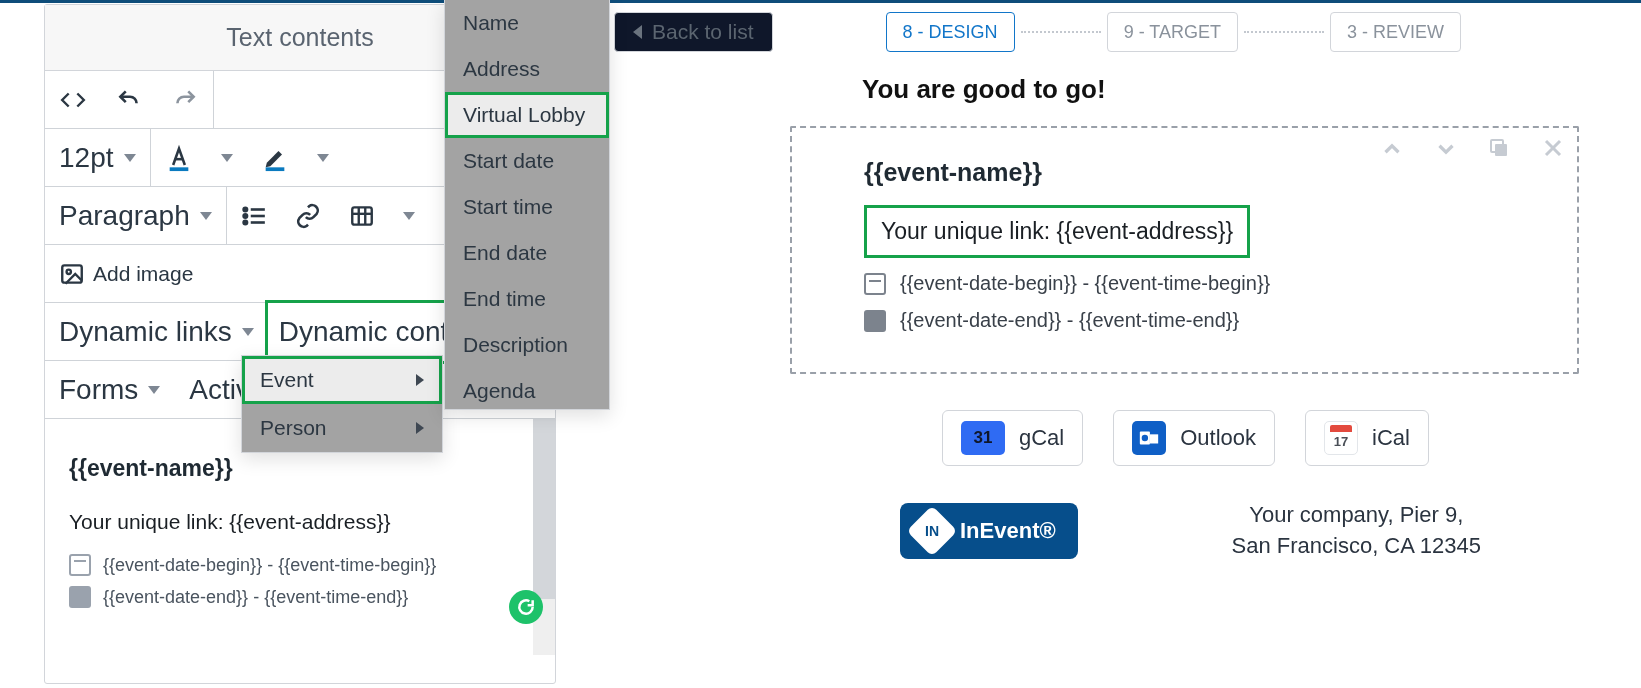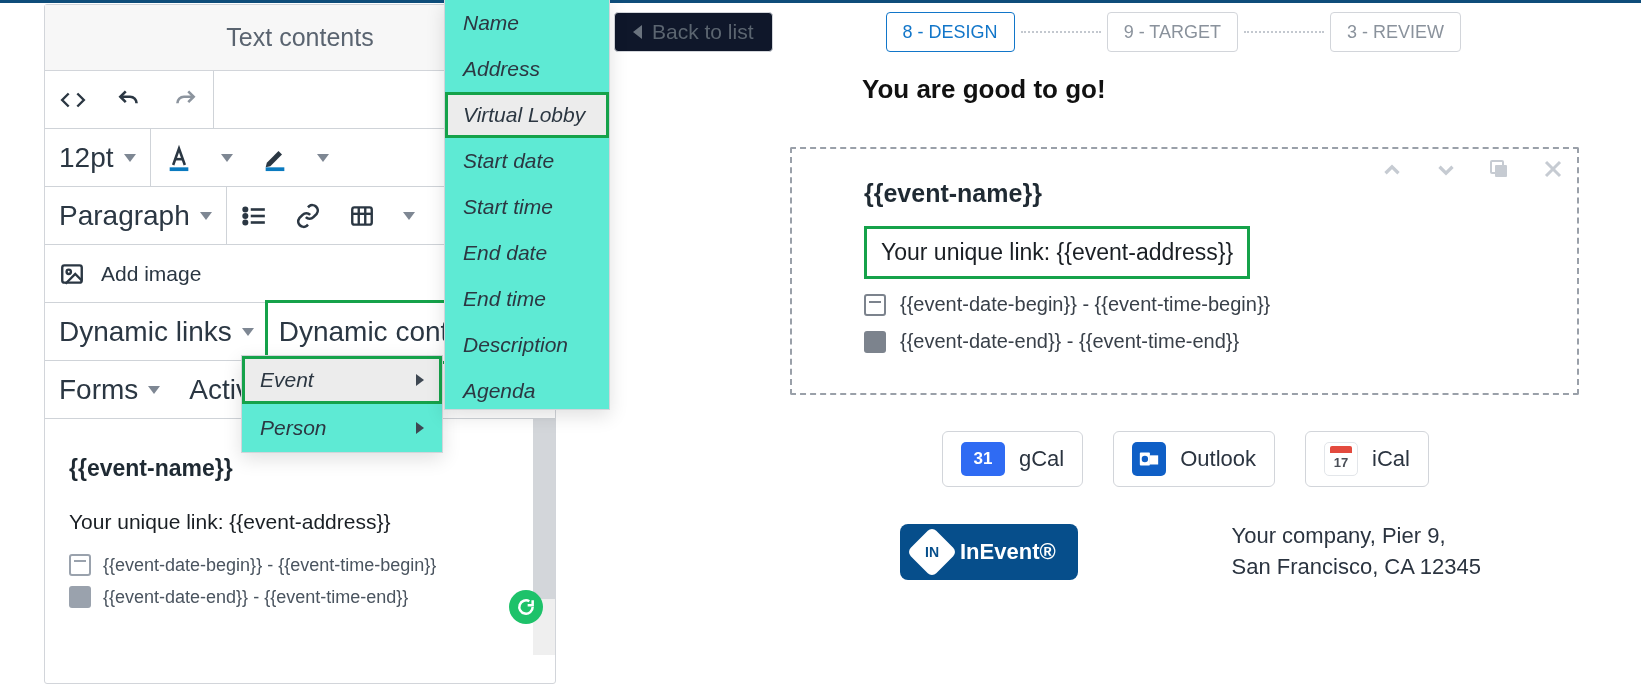--- a/index.html
+++ b/index.html
@@ -59,21 +59,21 @@
   .chev-right{width:0;height:0;border-top:6px solid transparent;border-bottom:6px solid transparent;border-left:8px solid #3e4752;display:inline-block}
   .row1 .tb-btn{min-width:56px}
   .flex-grow{flex:1 1 auto}
   .tb-label{font-size:28px}
 
   
   .ico{display:inline-block;vertical-align:middle}
   svg{display:block}
 
   .add-image-row{height:58px;display:flex;align-items:center;border-bottom:1px solid var(--border2);background:#fff}
-  .add-image-btn{display:flex;align-items:center;gap:16px;padding:0 14px;font-size:21px;color:var(--toolbar-txt);cursor:pointer}
+  .add-image-btn{display:flex;align-items:center;gap:8px;padding:0 14px;font-size:21px;color:var(--toolbar-txt);cursor:pointer}
 
   .drow{height:58px;display:flex;align-items:center;border-bottom:1px solid var(--border2)}
 
   .hl-green{outline:3px solid var(--green);outline-offset:-3px}
 
   
   .editor-preview{position:relative;padding:18px 24px 30px;border-top:none}
   .ep-title{font-family:Arial,sans-serif;font-weight:700;font-size:23px;margin:18px 0 28px}
   .ep-line{font-size:21px;color:#1a1f24;margin:8px 0 20px}
   .ep-small{font-size:18px;color:#4a545f;display:flex;align-items:center;gap:12px;margin:10px 0}
@@ -85,23 +85,22 @@
   .scroll-thumb{position:absolute;right:0;top:0;width:22px;height:430px;background:#d3d6da;border-radius:0}
 
   .grammarly{
     position:absolute;right:12px;bottom:24px;width:34px;height:34px;border-radius:50%;
     background:#1ec26a;display:flex;align-items:center;justify-content:center
   }
   .grammarly svg{width:20px;height:20px}
 
   
   .dd1,.dd2{
-    position:absolute;background:#5eead4;border:1px solid var(--border);
+    position:absolute;background:#a3a3a3;border:1px solid var(--border);
     box-shadow:0 6px 18px rgba(0,0,0,0.12);
-    font-style:italic;
   }
   .dd1{left:241px;top:355px;width:202px;z-index:40}
   .dd1 .mi{height:48px;padding:0 18px;display:flex;align-items:center;justify-content:space-between;font-size:21px;color:#2c3742;cursor:pointer}
   .dd1 .mi.active{background:#ececec}
   .dd2{left:444px;top:0;width:166px;height:410px;z-index:50;border-top:none}
   .dd2 .mi{height:46px;padding:0 18px;display:flex;align-items:center;font-size:21px;color:#2c3742;cursor:pointer}
   .dd2 .mi.active{background:#ececec}
 
   
   .back-chip{
@@ -114,53 +113,53 @@
   .step{
     height:40px;border:1px solid var(--border);border-radius:4px;
     padding:0 16px;display:flex;align-items:center;font-size:18px;color:#8a929c;background:#fff
   }
   .step.active{color:#1276c9;border-color:#1276c9}
   .dots{width:80px;height:1px;border-top:2px dotted #c3c8cf;margin:0 6px}
 
   .preview{
     position:absolute;left:780px;top:58px;right:50px;bottom:20px;display:flex;flex-direction:column;gap:0
   }
-  .pv-title{font-family:Arial,sans-serif;font-weight:700;font-size:26px;margin:16px 0 42px 82px;color:#111}
+  .pv-title{font-family:Arial,sans-serif;font-weight:700;font-size:26px;margin:16px 0 21px 82px;color:#111}
   .card{
     position:relative;border:2px dashed #9aa0a9;border-radius:2px;padding:30px 30px 40px 30px;
     margin-left:10px;margin-right:12px;
   }
   .card-tools{position:absolute;right:10px;top:8px;display:flex;gap:28px;color:#c6cbd2}
   .card-tools .ic{width:26px;height:26px;cursor:pointer}
   .crd-title{font-family:Arial,sans-serif;font-weight:700;font-size:25px;margin:0 0 18px 42px}
   .crd-link-wrap{display:inline-block;margin-left:42px;border:3px solid var(--green);padding:10px 14px}
   .crd-link{font-size:23px;color:#1a1f24}
   .crd-small{font-size:20px;color:#394049;display:flex;align-items:center;gap:14px;margin:14px 0 0 42px}
   .cal-o{width:22px;height:22px;border:2px solid #7c838d;border-radius:3px;position:relative}
   .cal-o:before{content:"";position:absolute;top:5px;left:3px;right:3px;height:2px;background:#7c838d}
   .cal-f{width:22px;height:22px;border-radius:3px;background:#7c838d}
 
   .cal-buttons{display:flex;gap:30px;justify-content:center;margin-top:36px}
   .cal-btn{
     border:1px solid var(--border);border-radius:6px;padding:10px 18px;display:flex;align-items:center;gap:14px;background:#fff;cursor:pointer;font-size:22px;color:#2b3440
   }
-  .gicon{width:44px;height:34px;border-radius:5px;background:#2f6bf3;color:#ffffff;display:flex;align-items:center;justify-content:center;font-weight:700;font-size:17px}
+  .gicon{width:44px;height:34px;border-radius:5px;background:#2f6bf3;color:#0f172a;display:flex;align-items:center;justify-content:center;font-weight:700;font-size:17px}
   .oicon{width:34px;height:34px;border-radius:5px;background:#0f5fc6;display:flex;align-items:center;justify-content:center}
   .iicon{width:34px;height:34px;border-radius:5px;background:#fff;border:1px solid #e3e6ea;position:relative}
   .iicon:before{content:"";position:absolute;top:3px;left:5px;right:5px;height:7px;background:#e34a3e;border-radius:2px 2px 0 0}
   .iicon:after{content:"17";position:absolute;top:12px;left:0;right:0;text-align:center;font-size:13px;color:#4a4f57;font-weight:600}
 
   .footer{display:flex;align-items:center;justify-content:space-between;margin:34px 110px 0 120px}
   .logo{
     width:178px;height:56px;background:var(--blue-deep);border-radius:8px;display:flex;align-items:center;gap:10px;padding:0 14px;color:#fff
   }
   .logo .diam{width:36px;height:36px;transform:rotate(45deg);background:#fff;border-radius:6px;position:relative}
   .logo .diam:after{content:"IN";position:absolute;inset:0;transform:rotate(-45deg);display:flex;align-items:center;justify-content:center;color:var(--blue-deep);font-weight:800;font-size:14px}
   .logo span{font-weight:700;font-size:22px}
-  .addr{color:#2b3440;font-size:22px;text-align:left;line-height:1.4}
+  .addr{color:#2b3440;font-size:22px;text-align:center;line-height:1.4}
 </style>
 </head>
 <body>
 
 <div class="top-accent"></div>
 
 <div class="left-pane">
   <div class="panel-title">
     <span>Text contents</span>
   </div>

